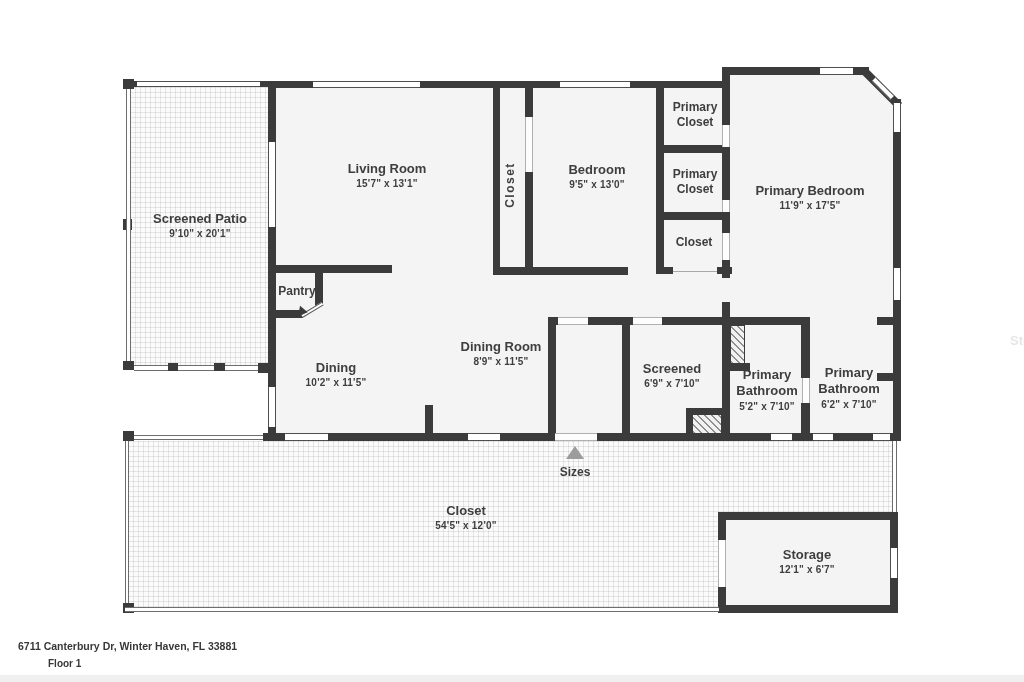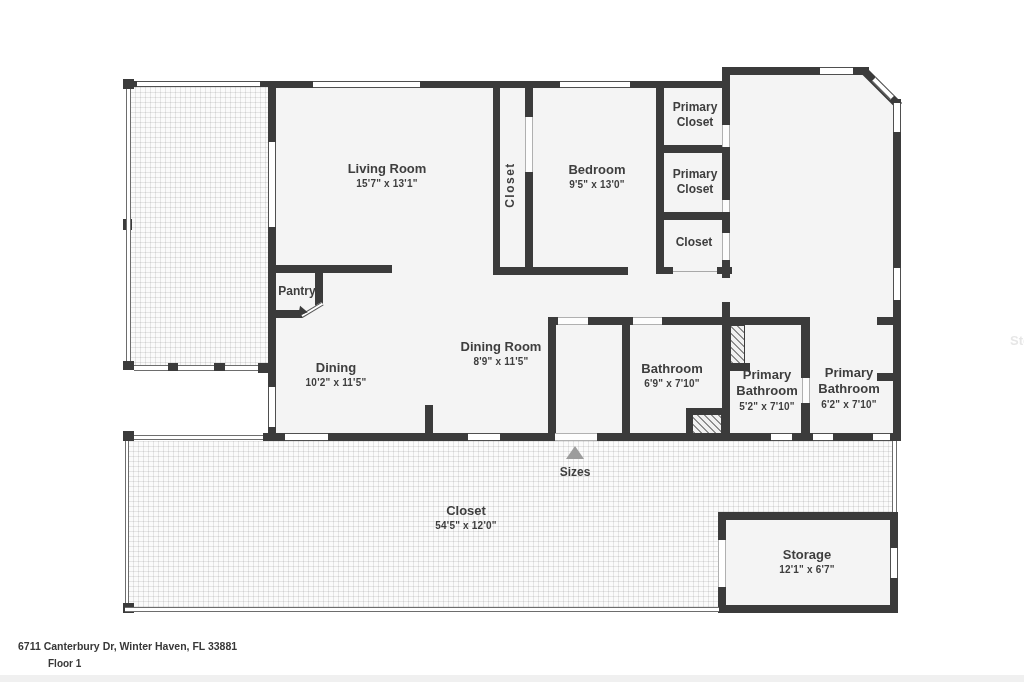--- a/index.html
+++ b/index.html
@@ -166,53 +166,61 @@
   <div class="open" style="left:628px;top:267px;width:28px;height:7px;"></div>
   <div class="open" style="left:673px;top:267px;width:44px;height:7px;"></div>
   <div class="thinline" style="left:673px;top:271px;width:44px;height:1px;"></div>
   <div class="open" style="left:722px;top:278px;width:8px;height:24px;"></div>
 
   <div class="pdoor"></div>
   <div class="parrow"></div>
 
   <div class="entry-tri"></div>
 
+  <div class="rl" style="left:200px;top:226px;">
+    <div class="rn">Screened Patio</div>
+    <div class="rd">9'10" x 20'1"</div>
+  </div>
   <div class="rl" style="left:387px;top:176px;">
     <div class="rn">Living Room</div>
     <div class="rd">15'7" x 13'1"</div>
   </div>
   <div class="rl vert" style="left:510px;top:185px;">
     <div class="rn sm">Closet</div>
   </div>
   <div class="rl" style="left:597px;top:177px;">
     <div class="rn">Bedroom</div>
     <div class="rd">9'5" x 13'0"</div>
   </div>
   <div class="rl" style="left:695px;top:115px;">
     <div class="rn sm wrap" style="width:50px;">Primary Closet</div>
   </div>
   <div class="rl" style="left:695px;top:182px;">
     <div class="rn sm wrap" style="width:50px;">Primary Closet</div>
   </div>
   <div class="rl" style="left:694px;top:242px;">
     <div class="rn sm">Closet</div>
   </div>
+  <div class="rl" style="left:810px;top:198px;">
+    <div class="rn">Primary Bedroom</div>
+    <div class="rd">11'9" x 17'5"</div>
+  </div>
   <div class="rl" style="left:297px;top:291px;">
     <div class="rn sm">Pantry</div>
   </div>
   <div class="rl" style="left:336px;top:375px;">
     <div class="rn">Dining</div>
     <div class="rd">10'2" x 11'5"</div>
   </div>
   <div class="rl" style="left:501px;top:354px;">
     <div class="rn">Dining Room</div>
     <div class="rd">8'9" x 11'5"</div>
   </div>
   <div class="rl" style="left:672px;top:376px;">
-    <div class="rn">Bathroom</div>
+    <div class="rn">Screened</div>
     <div class="rd">6'9" x 7'10"</div>
   </div>
   <div class="rl" style="left:767px;top:390px;">
     <div class="rn wrap" style="width:70px;">Primary Bathroom</div>
     <div class="rd">5'2" x 7'10"</div>
   </div>
   <div class="rl" style="left:849px;top:388px;">
     <div class="rn wrap" style="width:70px;">Primary Bathroom</div>
     <div class="rd">6'2" x 7'10"</div>
   </div>

